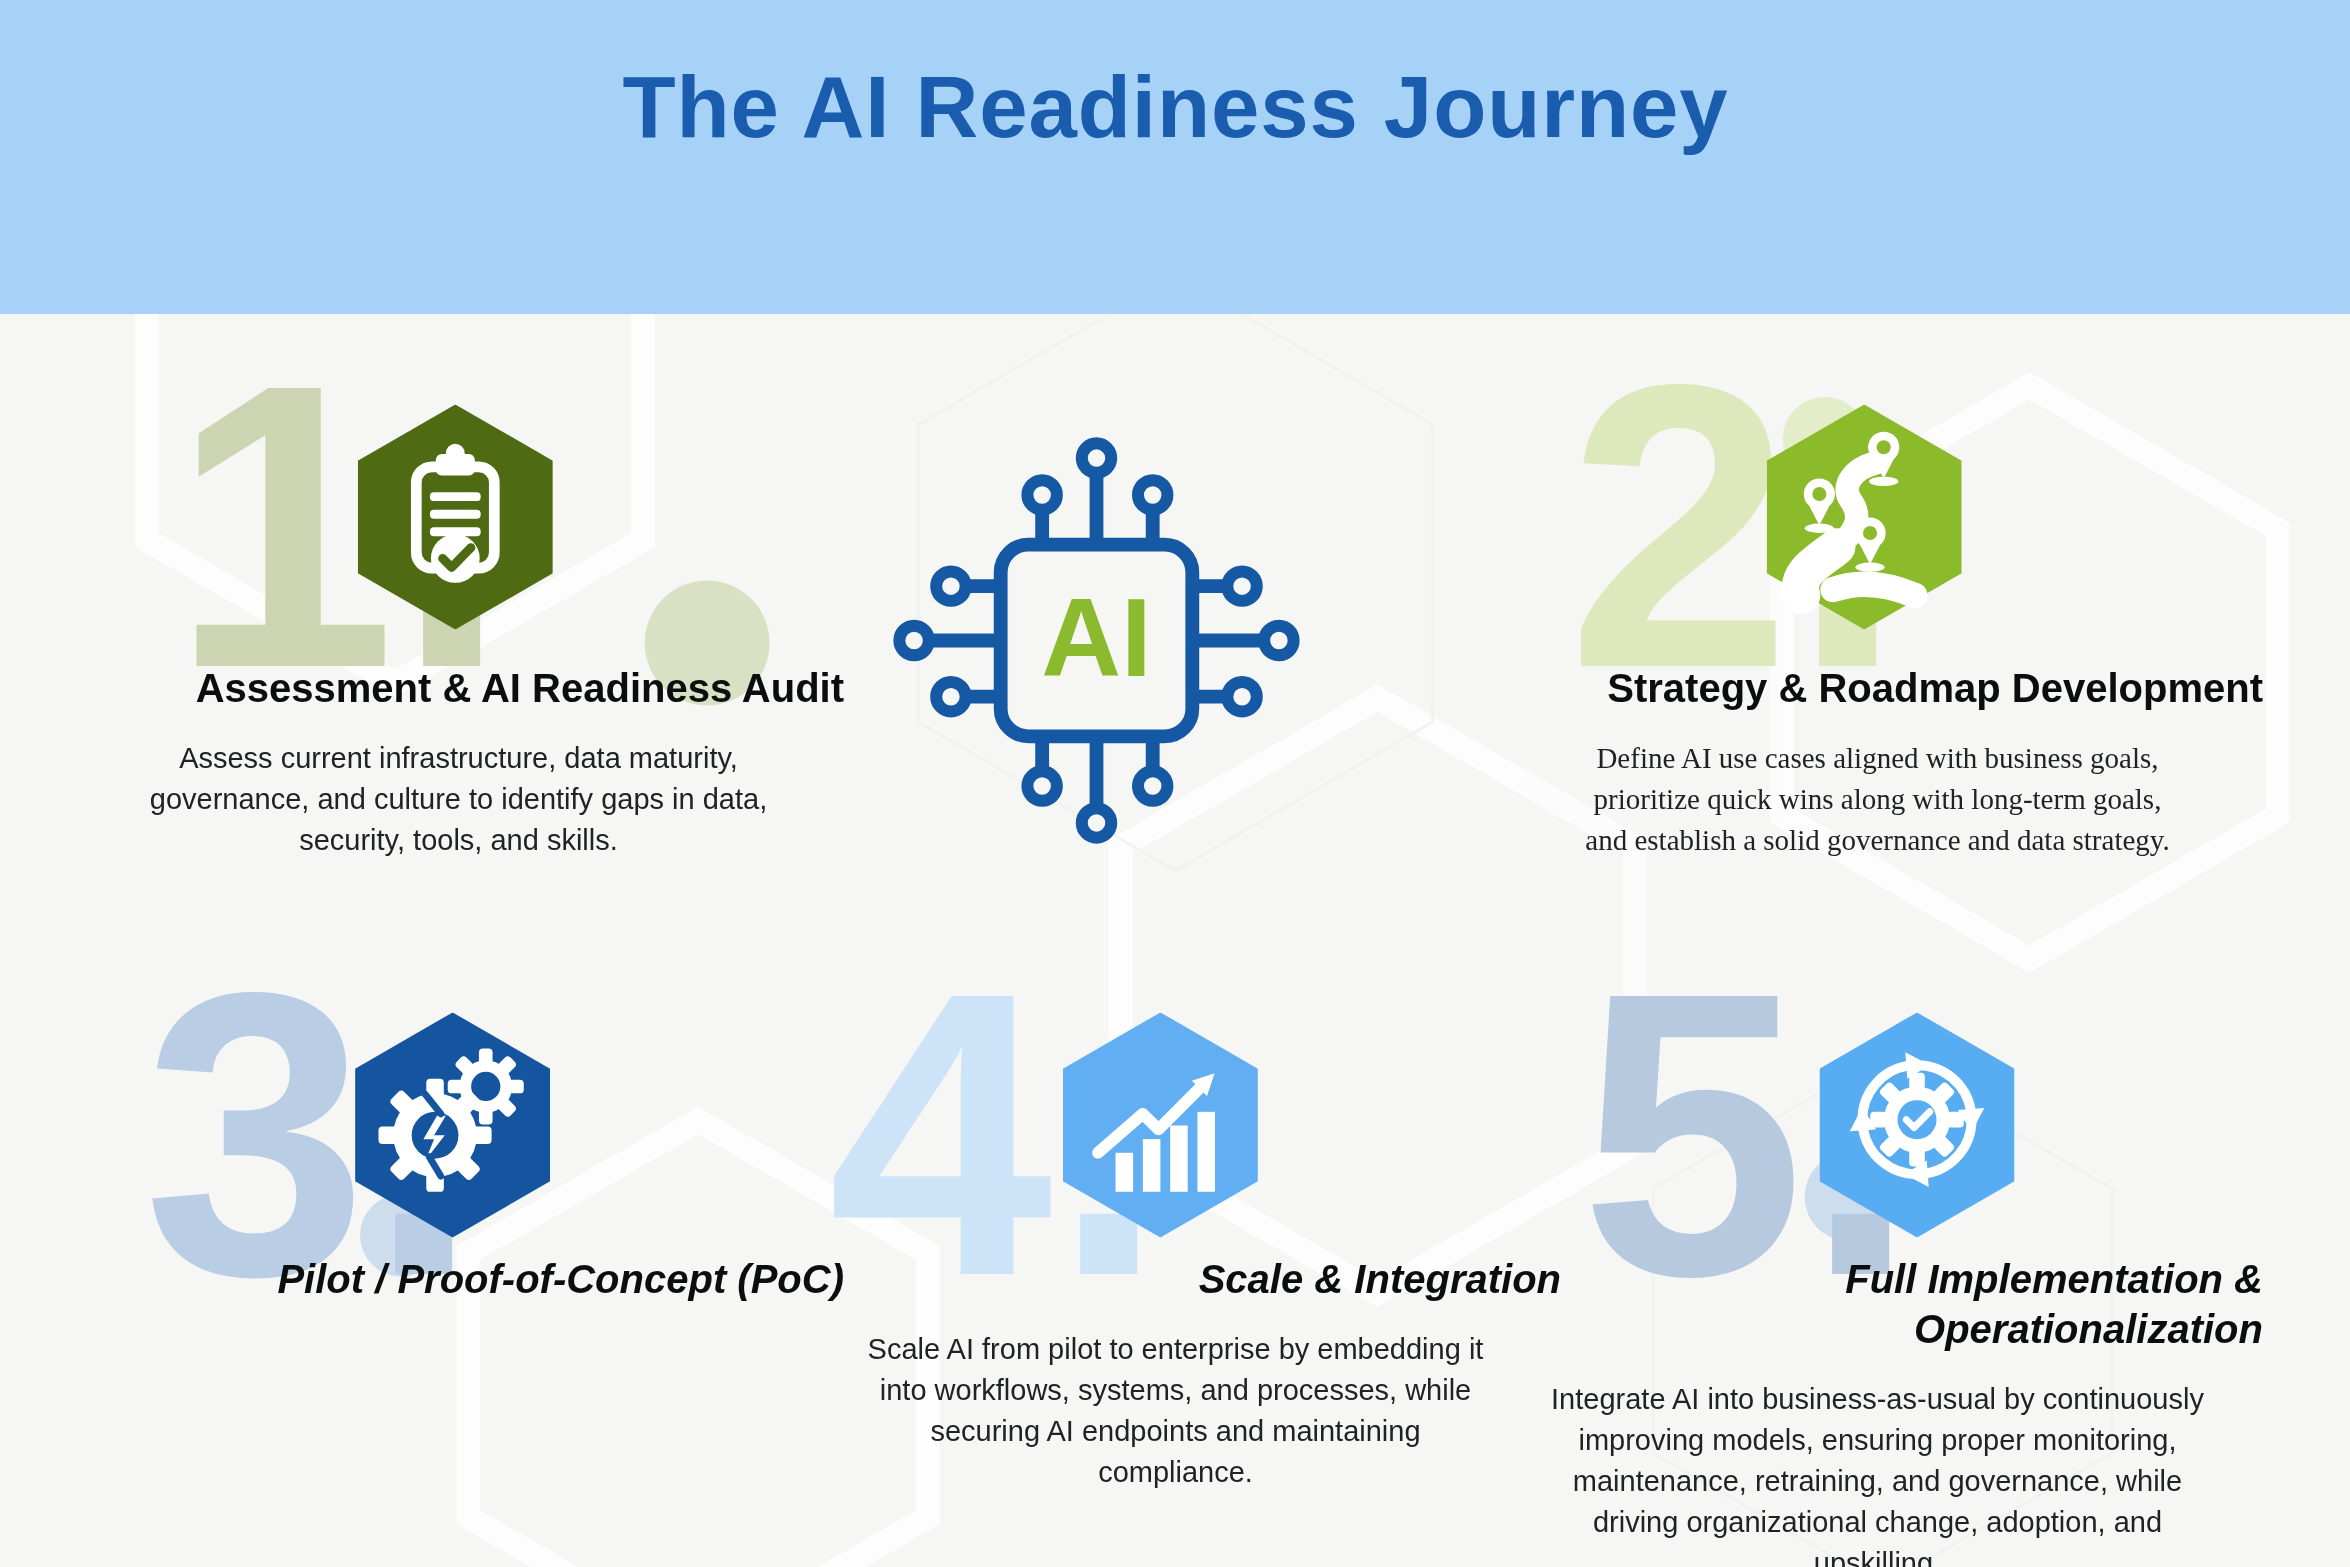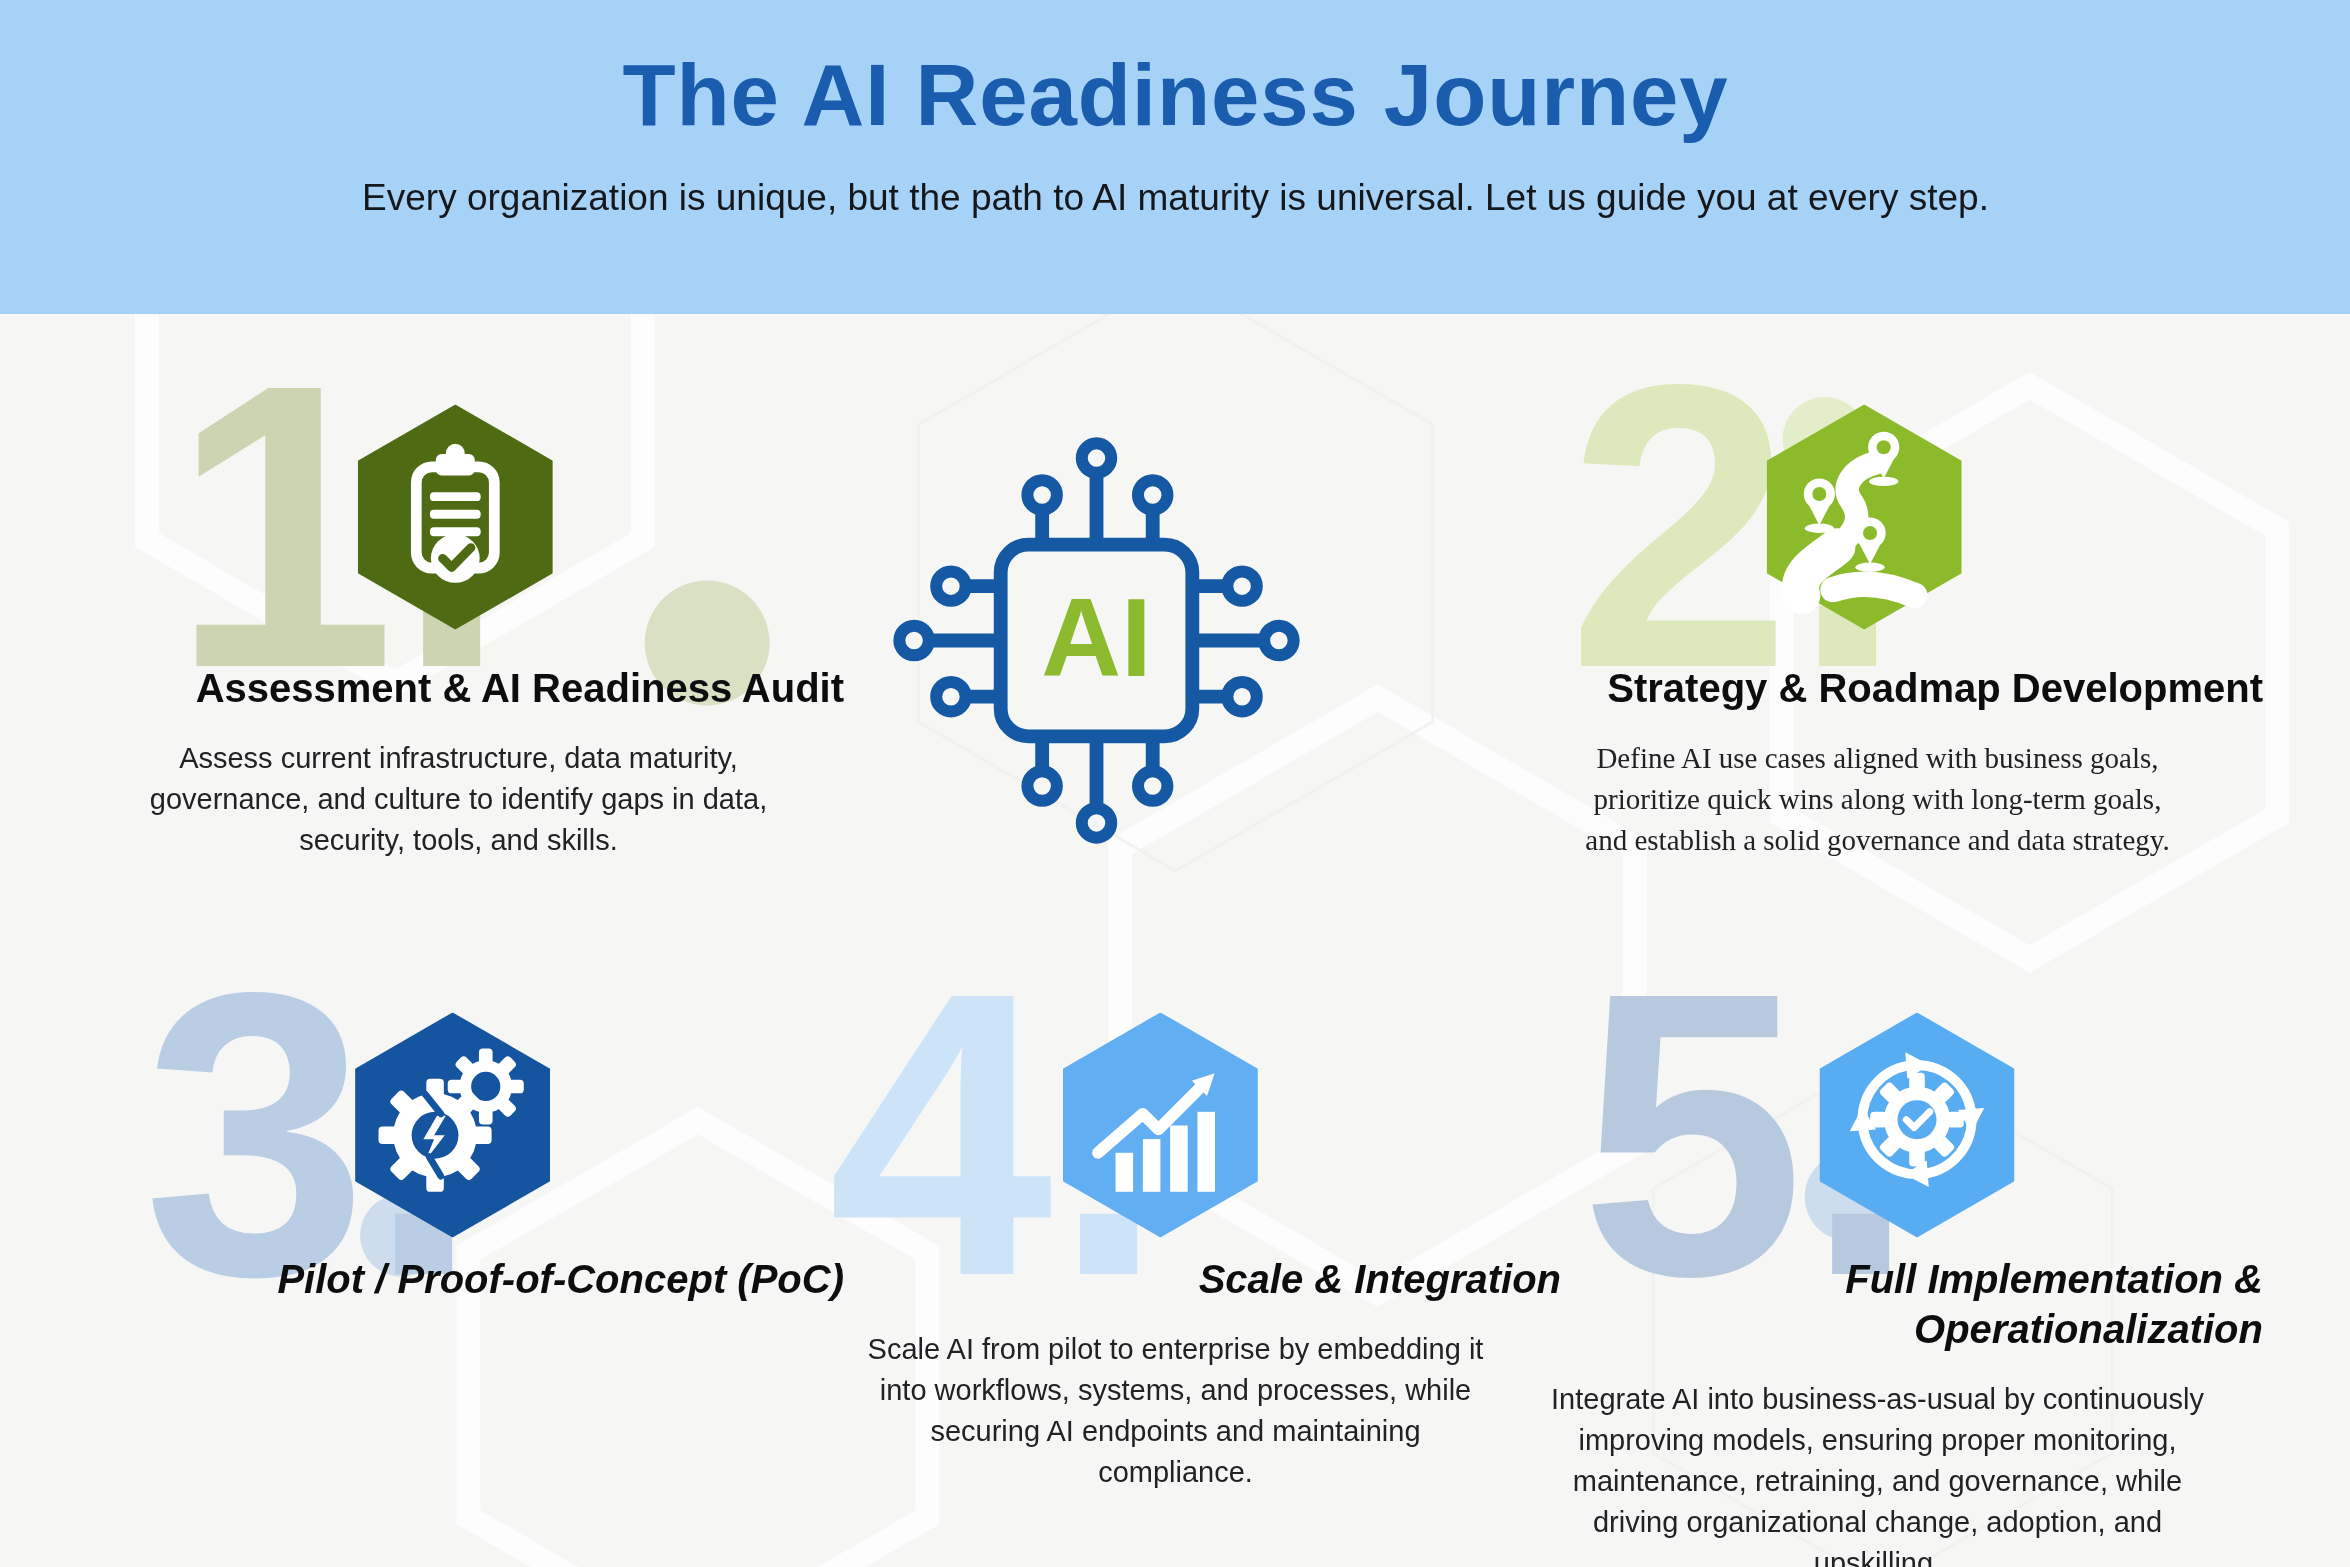--- a/index.html
+++ b/index.html
@@ -2,21 +2,21 @@
 <html style="font-size:14.7px"><head>
 <meta charset="utf-8">
 <style>
   html,body { margin:0; padding:0; }
   #canvas {
     position:relative; width:2351px; height:1568px; overflow:hidden;
     font-family:"Liberation Sans", sans-serif; background:#f6f7f5;
   }
   
   .header { position:absolute; top:0; left:0; width:2351px; height:314px; text-align:center; z-index:2; }
-  .header h1 { margin:0; padding-top:44px; font-size:87px; line-height:101px; font-weight:800; letter-spacing:0.9px; }
+  .header h1 { margin:12px; padding-top:44px; font-size:87px; line-height:101px; font-weight:800; letter-spacing:0.9px; }
   .header p  { margin:31px 0 0; font-size:37px; line-height:44px; font-weight:500; color:#15171a; }
   
   #deco { position:absolute; top:0; left:0; z-index:1; }
   
   .step { position:absolute; width:771px; z-index:3; }
   #step1 { left:73px;   top:365px;  --nx:-119px; --hx:-3.7px;  }
   #step2 { left:1492px; top:365px;  --nx:-142px; --hx:-13.8px; }
   #step3 { left:73px;   top:973px; --nx:-147px; --hx:-6.4px;  }
   #step4 { left:790px;  top:973px; --nx:-179px; --hx:-15.6px; }
   #step5 { left:1492px; top:973px; --nx:-129px; --hx:39px;  }
@@ -60,21 +60,20 @@
       <polygon points="2050,1150 2300,1294 2300,1582 2050,1726 1800,1582 1800,1294"></polygon>
     </g>
     <circle cx="770" cy="700" r="68" fill="#d9e0c3"></circle>
     <circle cx="1987" cy="478" r="46" fill="#e3edc9"></circle>
     <circle cx="2013" cy="1303" r="48" fill="#ccdded"></circle>
     <circle cx="437" cy="1345" r="45" fill="#cddded"></circle>
   </svg>
 
   <div class="header" style="background-color: rgb(167, 210, 248);">
     <h1 style="color: rgb(26, 92, 173);">The AI Readiness Journey</h1>
-    <p style="color: rgb(21, 23, 26);">Every organization is unique, but the path to AI maturity is universal. Let us guide you at every step.</p>
   </div>
 
   <div class="step row1" id="step1">
     <div class="art">
       <span class="numeral" style="color: rgb(205, 212, 178);">1.</span>
       <div class="hexwrap">
         <svg viewBox="0 0 100 115.5" style="color: rgb(78, 107, 20);">
           <polygon points="50,0 100,28.9 100,86.6 50,115.5 0,86.6 0,28.9" fill="currentColor"></polygon>
           <g>
             <rect x="30" y="32" width="40" height="52" rx="8" fill="none" stroke="#ffffff" stroke-width="5.5"></rect>

